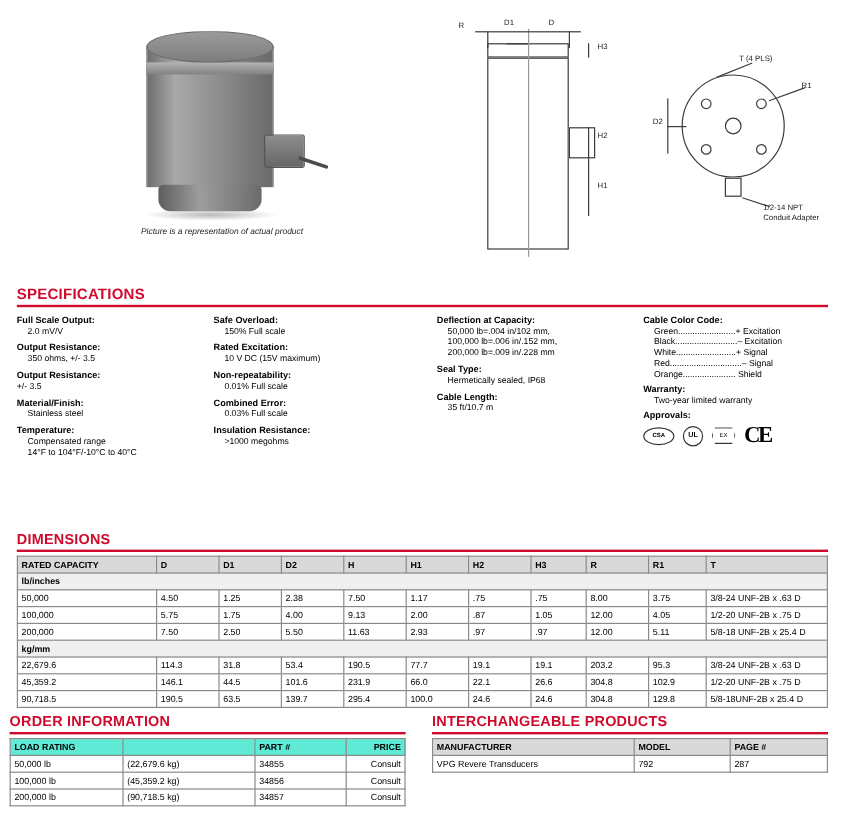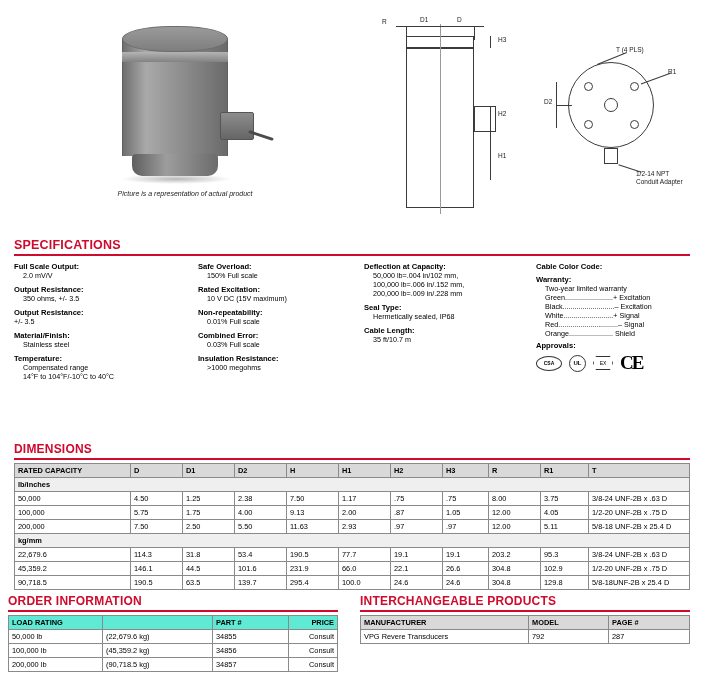--- a/index.html
+++ b/index.html
@@ -226,21 +226,21 @@
         <div class="sp-title">Material/Finish:</div>
         <div class="sp-val">Stainless steel</div>
       </div>
       <div class="sp-block">
         <div class="sp-title">Temperature:</div>
         <div class="sp-val">Compensated range</div>
         <div class="sp-val">14°F to 104°F/-10°C to 40°C</div>
       </div>
     </div>
 
-    <div class="spec-col" style="left:184px; width:170px;">
+    <div class="spec-col" style="left:164px; width:170px;">
       <div class="sp-block">
         <div class="sp-title">Safe Overload:</div>
         <div class="sp-val">150% Full scale</div>
       </div>
       <div class="sp-block">
         <div class="sp-title">Rated Excitation:</div>
         <div class="sp-val">10 V DC (15V maximum)</div>
       </div>
       <div class="sp-block">
         <div class="sp-title">Non-repeatability:</div>
@@ -268,41 +268,41 @@
         <div class="sp-val">Hermetically sealed, IP68</div>
       </div>
       <div class="sp-block">
         <div class="sp-title">Cable Length:</div>
         <div class="sp-val">35 ft/10.7 m</div>
       </div>
     </div>
 
     <div class="spec-col" style="left:522px; width:154px;">
       <div class="sp-title">Cable Color Code:</div>
-      <div style="margin-top:4px;">
-        <div class="sp-title">Warranty:</div>
-        <div class="sp-val">Two-year limited warranty</div>
-      </div>
       <div style="padding-left:9px;">
         <div class="cc-row">
           <span>Green</span><span>........................</span><span>+</span>&nbsp;<span>Excitation</span>
         </div>
         <div class="cc-row">
           <span>Black</span><span>..........................</span><span>–</span>&nbsp;<span>Excitation</span>
         </div>
         <div class="cc-row">
           <span>White</span><span>.........................</span><span>+</span>&nbsp;<span>Signal</span>
         </div>
         <div class="cc-row">
           <span>Red</span><span>..............................</span><span>–</span>&nbsp;<span>Signal</span>
         </div>
         <div class="cc-row">
           <span>Orange</span><span>......................</span><span></span>&nbsp;<span>Shield</span>
         </div>
       </div>
+      <div style="margin-top:4px;">
+        <div class="sp-title">Warranty:</div>
+        <div class="sp-val">Two-year limited warranty</div>
+      </div>
       <div style="margin-top:3px;">
         <div class="sp-title">Approvals:</div>
       </div>
       <div style="margin-top:2px; display:flex; align-items:center; gap:7px;">
         <div class="mk-csa">CSA</div>
         <div class="mk-ul">UL</div>
         <div class="mk-hex">EX</div>
         <div class="mk-ce">CE</div>
       </div>
     </div>

